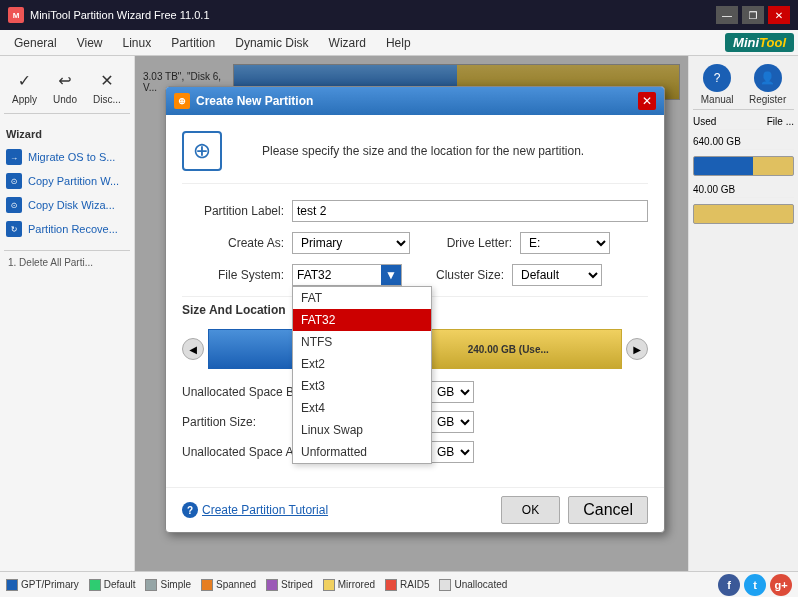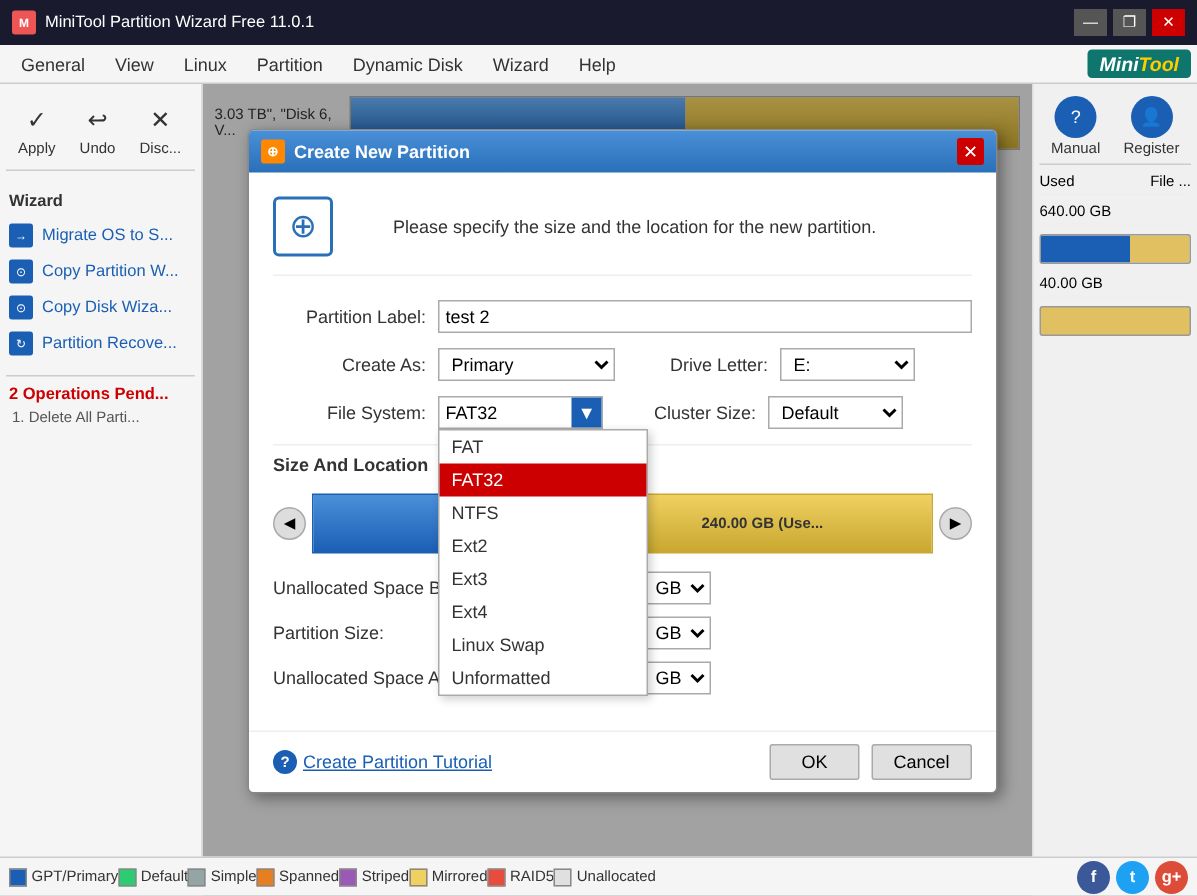--- a/index.html
+++ b/index.html
@@ -87,24 +87,24 @@
     .size-input { width: 80px; height: 22px; border: 1px solid #aaa; padding: 2px 4px; font-size: 12px; text-align: right; }
     .size-spinners { display: flex; flex-direction: column; }
     .size-spinner-btn { width: 14px; height: 11px; background: #e0e0e0; border: 1px solid #aaa; cursor: pointer; display: flex; align-items: center; justify-content: center; font-size: 7px; line-height: 1; }
     .size-unit-select { height: 22px; border: 1px solid #aaa; background: white; font-size: 12px; padding: 0 2px; }
 
     .dialog-footer { display: flex; align-items: center; padding: 8px 16px; border-top: 1px solid #eee; justify-content: space-between; }
     .help-link { display: flex; align-items: center; gap: 4px; color: #1a5fb4; font-size: 12px; cursor: pointer; text-decoration: underline; }
     .help-icon { width: 16px; height: 16px; background: #1a5fb4; border-radius: 50%; color: white; display: flex; align-items: center; justify-content: center; font-size: 10px; font-weight: bold; }
     .dialog-buttons { display: flex; gap: 8px; }
     .btn-ok { background: #e0e0e0; border: 1px solid #aaa; padding: 4px 20px; cursor: pointer; font-size: 12px; border-radius: 2px; }
-    .btn-cancel { background: #e0e0e0; border: 1px solid #aaa; padding: 4px 14px; cursor: pointer; font-size: 12px; border-radius: 2px; }
-
-    
-    .status-bar { height: 26px; background: #f5f5f5; border-top: 1px solid #ccc; display: flex; align-items: center; padding: 0 6px; position: absolute; bottom: 0; left: 0; right: 0; }
+    .btn-cancel { background: #e0e0e0; border: 1px solid #aaa; padding: 4px 14px; cursor: pointer; font-size: 16px; border-radius: 2px; }
+
+    
+    .status-bar { height: 26px; background: #f5f5f5; border-top: 1px solid #ccc; display: flex; align-items: center; padding: 0 6px; gap: 10px; position: absolute; bottom: 0; left: 0; right: 0; }
     .legend-item { display: flex; align-items: center; gap: 3px; font-size: 10px; color: #333; }
     .legend-box { width: 12px; height: 12px; border: 1px solid #888; }
     .social-icons { margin-left: auto; display: flex; gap: 4px; }
     .social-btn { width: 22px; height: 22px; border-radius: 50%; display: flex; align-items: center; justify-content: center; color: white; font-size: 11px; font-weight: bold; cursor: pointer; }
 
     
     .bg-disk-area { padding: 8px; }
     .disk-row { display: flex; align-items: center; margin-bottom: 4px; }
     .disk-label { font-size: 10px; color: #333; width: 80px; }
     .disk-bar-container { flex: 1; height: 36px; display: flex; position: relative; border: 1px solid #aaa; }
@@ -166,21 +166,20 @@
     </div>
     <div class="wizard-item">
       <div class="wizard-icon">⊙</div>
       <span>Copy Disk Wiza...</span>
     </div>
     <div class="wizard-item">
       <div class="wizard-icon">↻</div>
       <span>Partition Recove...</span>
     </div>
     <div class="pending-section">
-      <div class="pending-title">2 Operations Pend...</div>
       <div class="pending-item">1. Delete All Parti...</div>
     </div>
   </div>
 
   <div class="center-area">
 
     <div class="bg-disk-area">
       <div class="disk-row">
         <div class="disk-label" style="font-size:10px; color:#333; width:90px;">3.03 TB", "Disk 6, V...</div>
         <div class="disk-bar-container">

